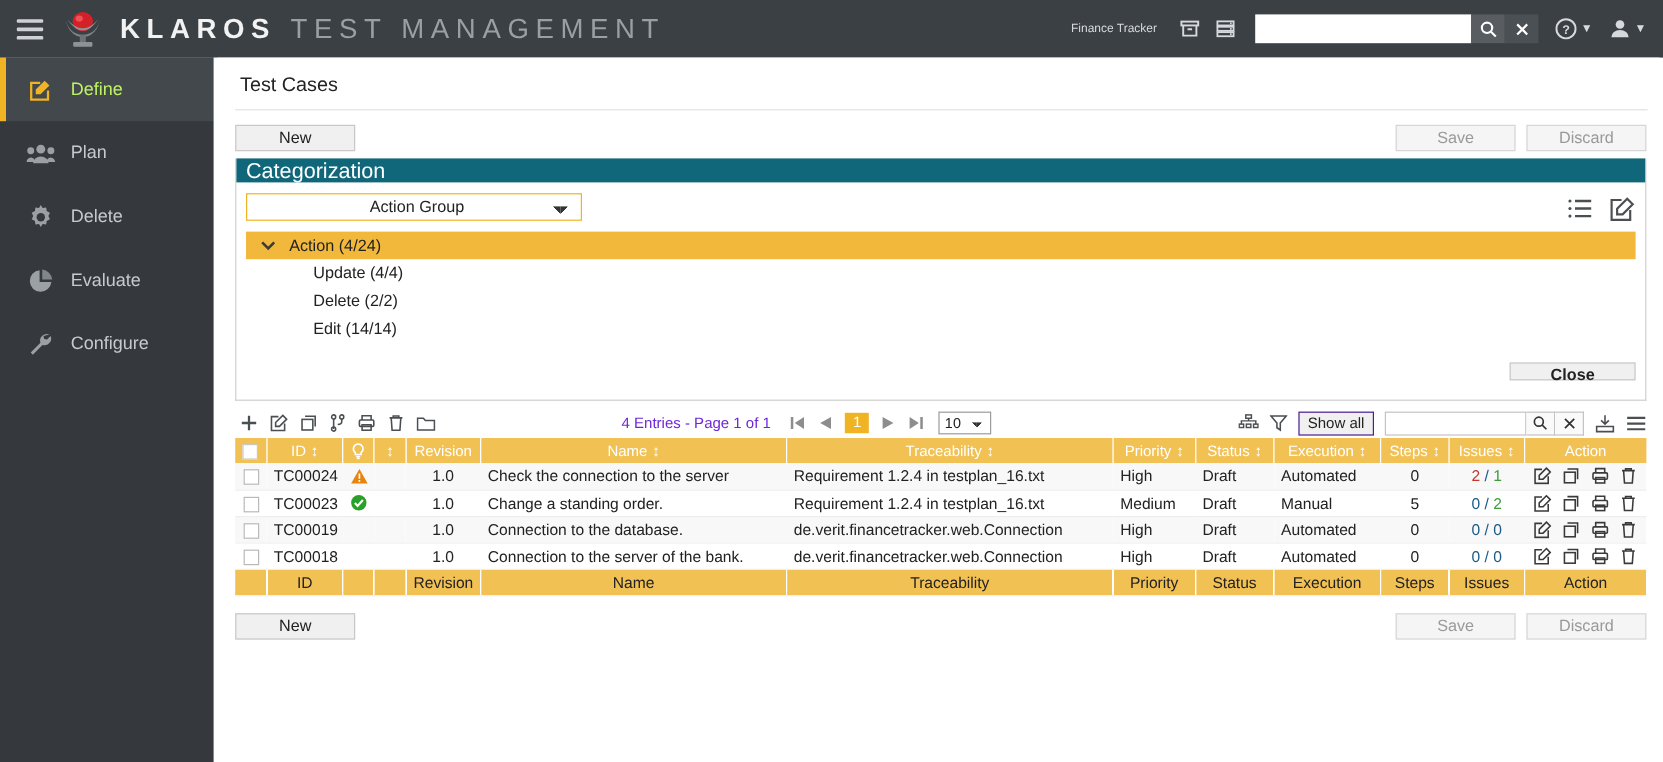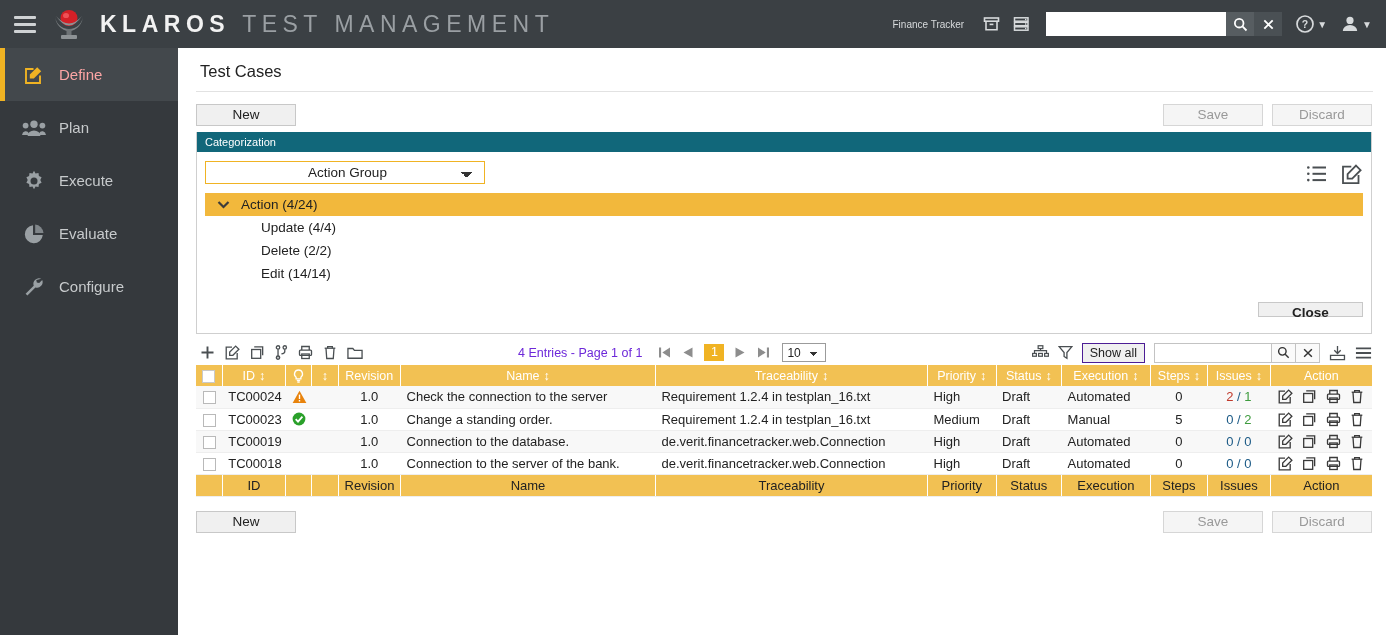--- a/index.html
+++ b/index.html
@@ -64,21 +64,21 @@
   .sidebar {
     position: absolute; top: 48px; left: 0;
     width: 181px; height: 587px;
     background: #35393d;
   }
   .side-item {
     height: 53px; display: flex; align-items: center;
     color: #c7cacc; font-size: 15px; cursor: pointer;
     padding-left: 22px; position: relative;
   }
-  .side-item.active { background: #43484c; color: #fca5a5; }
+  .side-item.active { background: #43484c; color: #bef264; }
   .side-item.active::before {
     content: ""; position: absolute; left: 0; top: 0; bottom: 0;
     width: 5px; background: #f0b323;
   }
   .side-icon {
     width: 24px; height: 24px; margin-right: 13px;
     display: flex; align-items: center; justify-content: center;
     color: #9aa0a4;
   }
   .side-item.active .side-icon { color: #f0b323; }
@@ -111,21 +111,21 @@
   }
   .btnrow-top .right { position: absolute; right: 11px; display: flex; gap: 9px; }
 
   
   .cat-panel {
     margin: 4px 11px 0 18px;
     border: 1px solid #cfcfcf;
     border-top: none;
   }
   .cat-header {
-    background: #11677a; color: #fff; font-size: 11px;
+    background: #11677a; color: #fff; font-size: 18px;
     padding: 4px 8px; height: 20px; line-height: 13px;
   }
   .cat-body { padding: 9px 8px 8px 8px; position: relative; }
   .cat-select {
     width: 280px; height: 23px;
     border: 1px solid #f0b323; background: #fff;
     font-family: "Liberation Sans", sans-serif; font-size: 13.5px;
     color: #222; padding-left: 5px;
     appearance: none; -webkit-appearance: none;
     background-image: linear-gradient(45deg, transparent 50%, #333 50%), linear-gradient(135deg, #333 50%, transparent 50%);
@@ -339,21 +339,21 @@
     <span>Plan</span>
   </div>
 
   <div class="side-item">
     <span class="side-icon">
       <svg width="22" height="22" viewBox="0 0 22 22" fill="currentColor">
         <path d="M11 0.8 l1.5 2.6 l3-0.5 l0.4 3 l2.7 1.4 l-1.3 2.7 l1.3 2.7 l-2.7 1.4 l-0.4 3 l-3-0.5 l-1.5 2.6 l-1.5-2.6 l-3 0.5 l-0.4-3 l-2.7-1.4 l1.3-2.7 l-1.3-2.7 l2.7-1.4 l0.4-3 l3 0.5 z"></path>
         <circle cx="11" cy="11" r="3.5" fill="#35393d"></circle>
       </svg>
     </span>
-    <span>Execute</span>
+    <span>Delete</span>
   </div>
 
   <div class="side-item">
     <span class="side-icon">
       <svg width="22" height="22" viewBox="0 0 22 22" fill="currentColor">
         <path d="M10 2.2 a9 9 0 1 0 9.8 9.8 h-9.8 z"></path>
         <path d="M12.2 1.6 a9.4 9.4 0 0 1 8.3 8.3 h-8.3 z" opacity="0.75"></path>
       </svg>
     </span>
     <span>Evaluate</span>

